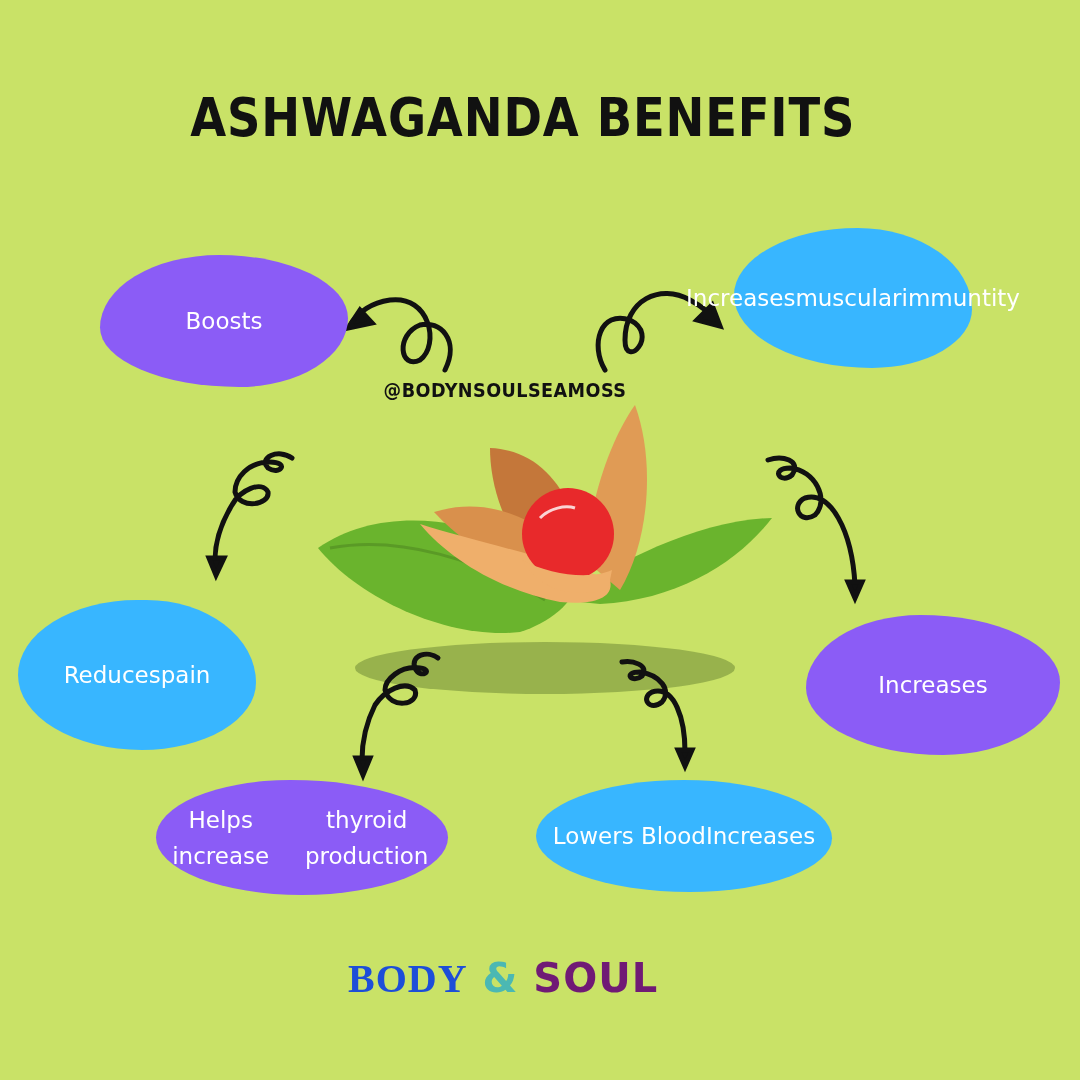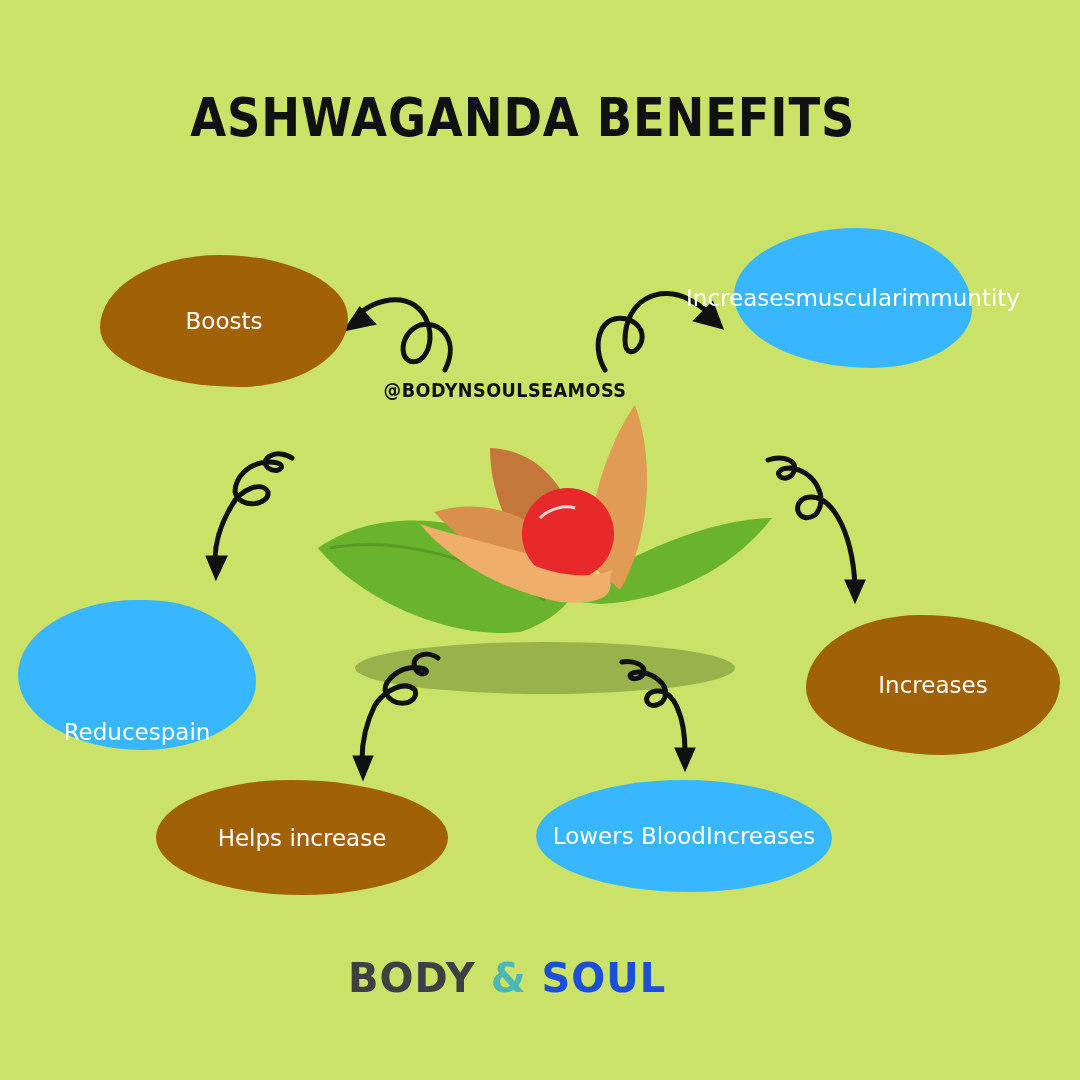--- a/index.html
+++ b/index.html
@@ -1,33 +1,33 @@
 <!DOCTYPE html>
 <html><head>
   <meta charset="utf-8">
   <style>
     html, body { margin:0; padding:0; }
     body { width:1080px; height:1080px; background:#c9e267; position:relative; overflow:hidden; font-family:"DejaVu Sans", sans-serif; }
     .title { position:absolute; left:0; width:1080px; top:86px; text-align:center; font-family:"DejaVu Sans", sans-serif; font-weight:bold; font-size:54px; color:#111; letter-spacing:1px; transform:scaleX(0.86); transform-origin:center; padding-right:40px; box-sizing:border-box; }
     .handle { position:absolute; left:0; width:1010px; top:378px; text-align:center; font-family:"DejaVu Sans", sans-serif; font-weight:bold; font-size:20px; color:#111; letter-spacing:0.5px; transform:scaleX(0.88); }
     .blob { position:absolute; display:flex; flex-direction:row; align-items:center; justify-content:center; color:#fff; font-family:"DejaVu Sans", sans-serif; font-weight:normal; font-size:23px; line-height:36px; text-align:center; }
-    .green { background:#a16207; }
+    .green { background:#8b5cf6; }
     .blue { background:#38b6ff; }
     .b1 { left:100px; top:255px; width:248px; height:132px; border-radius:48% 52% 44% 56% / 55% 48% 52% 45%; }
     .b2 { left:734px; top:228px; width:238px; height:140px; border-radius:52% 48% 42% 58% / 48% 58% 42% 52%; }
-    .b3 { left:18px; top:600px; width:238px; height:150px; border-radius:50% 46% 48% 52% / 50% 55% 45% 50%;align-items:flex-end; }
+    .b3 { left:18px; top:600px; width:238px; height:150px; border-radius:50% 46% 48% 52% / 50% 55% 45% 50%; }
     .b4 { left:806px; top:615px; width:254px; height:140px; border-radius:45% 55% 46% 54% / 52% 48% 52% 48%; }
     .b5 { left:156px; top:780px; width:292px; height:115px; border-radius:46% 54% 50% 50% / 50% 50% 50% 50%; }
     .b6 { left:536px; top:780px; width:296px; height:112px; border-radius:50% 50% 48% 52% / 50% 52% 48% 50%; }
     .blob span { display:block; }
     svg { position:absolute; left:0; top:0; }
     .logo { position:absolute; left:348px; top:955px; font-family:"DejaVu Sans", sans-serif; font-weight:bold; font-size:40px; letter-spacing:1px; }
-    .logo .body { color:#404040; }
+    .logo .body { color:#1d4ed8;font-family:Liberation Serif, serif; }
     .logo .amp { color:#4bb8b3; }
-    .logo .soul { color:#1d4ed8; }
+    .logo .soul { color:#701a75; }
   </style>
 </head>
 <body>
 
 <div class="title">ASHWAGANDA BENEFITS</div>
 
 <svg width="1080" height="1080">
 
   <ellipse cx="545" cy="668" rx="190" ry="26" fill="#6f8a36" opacity="0.55"></ellipse>
 
@@ -84,20 +84,21 @@
 </div>
 <div class="blob blue b3">
   <span>Reduces</span>
   <span>pain</span>
 </div>
 <div class="blob green b4">
   <span>Increases</span>
 </div>
 <div class="blob green b5">
   <span>Helps increase</span>
+  <span>thyroid production</span>
 </div>
 <div class="blob blue b6">
   <span>Lowers Blood</span>
   <span>Increases</span>
 </div>
 
 <div class="logo">
   <span class="body">BODY</span>
   <span class="amp">&amp;</span>
   <span class="soul">SOUL</span>

